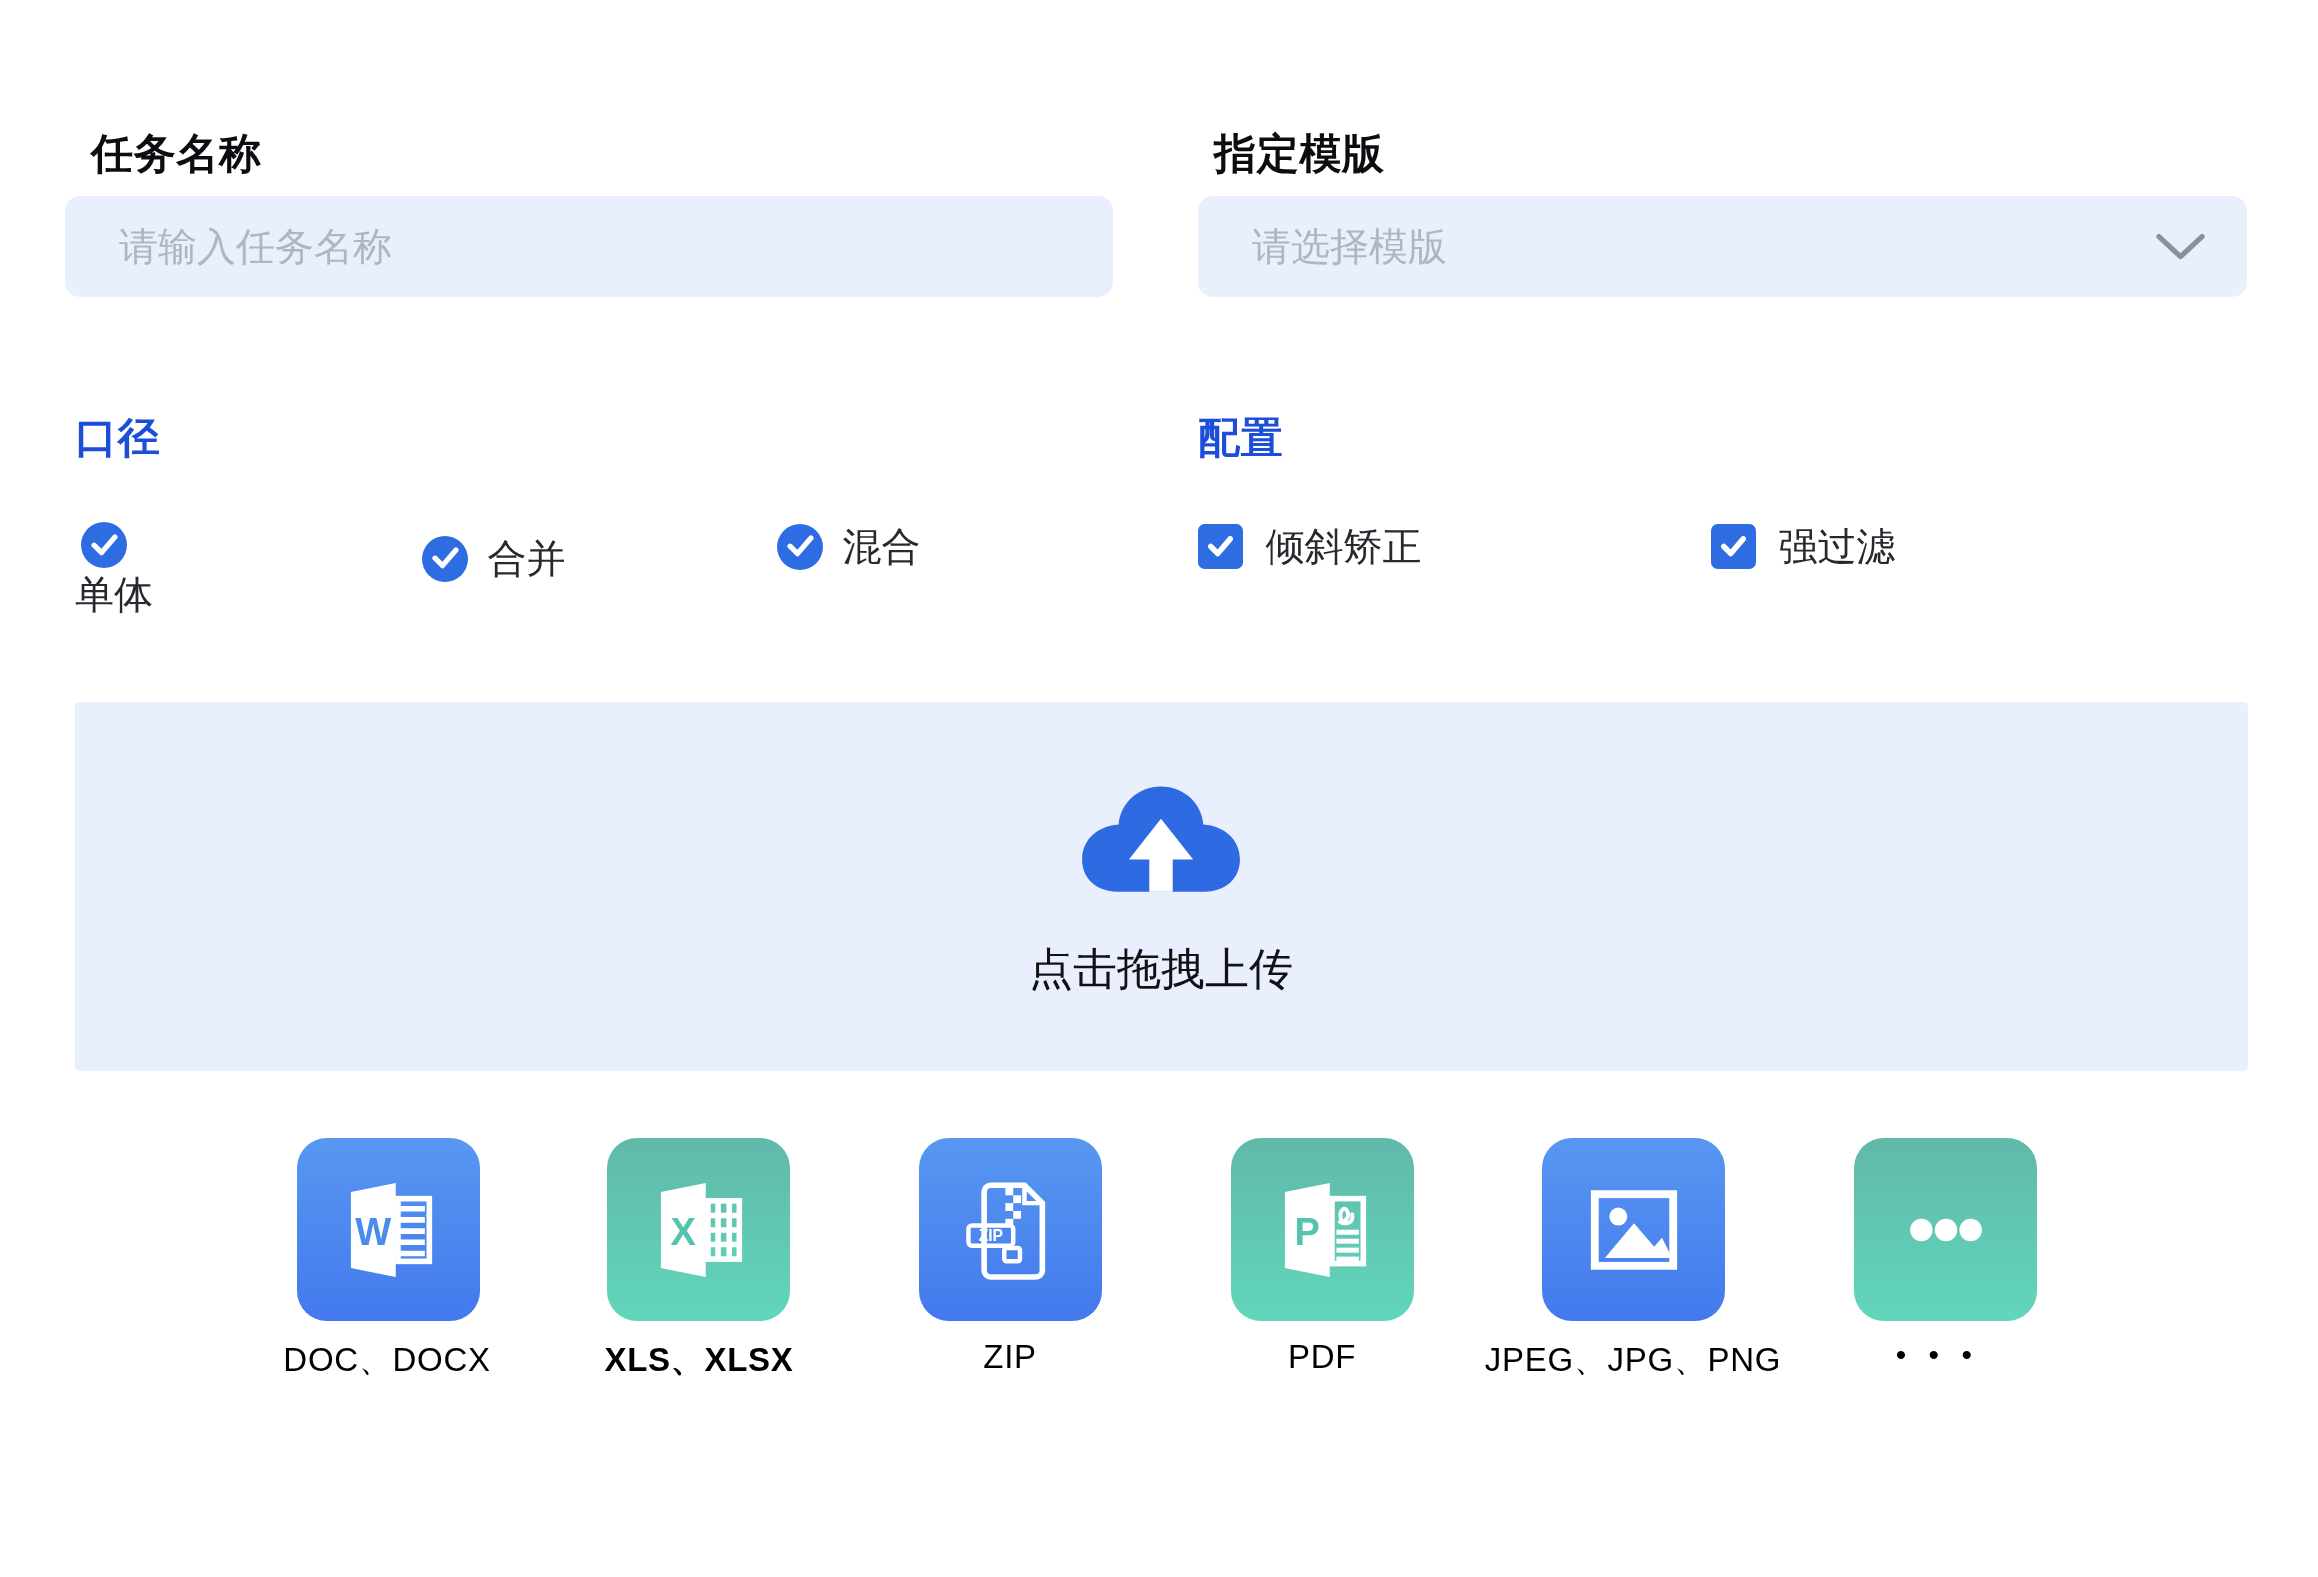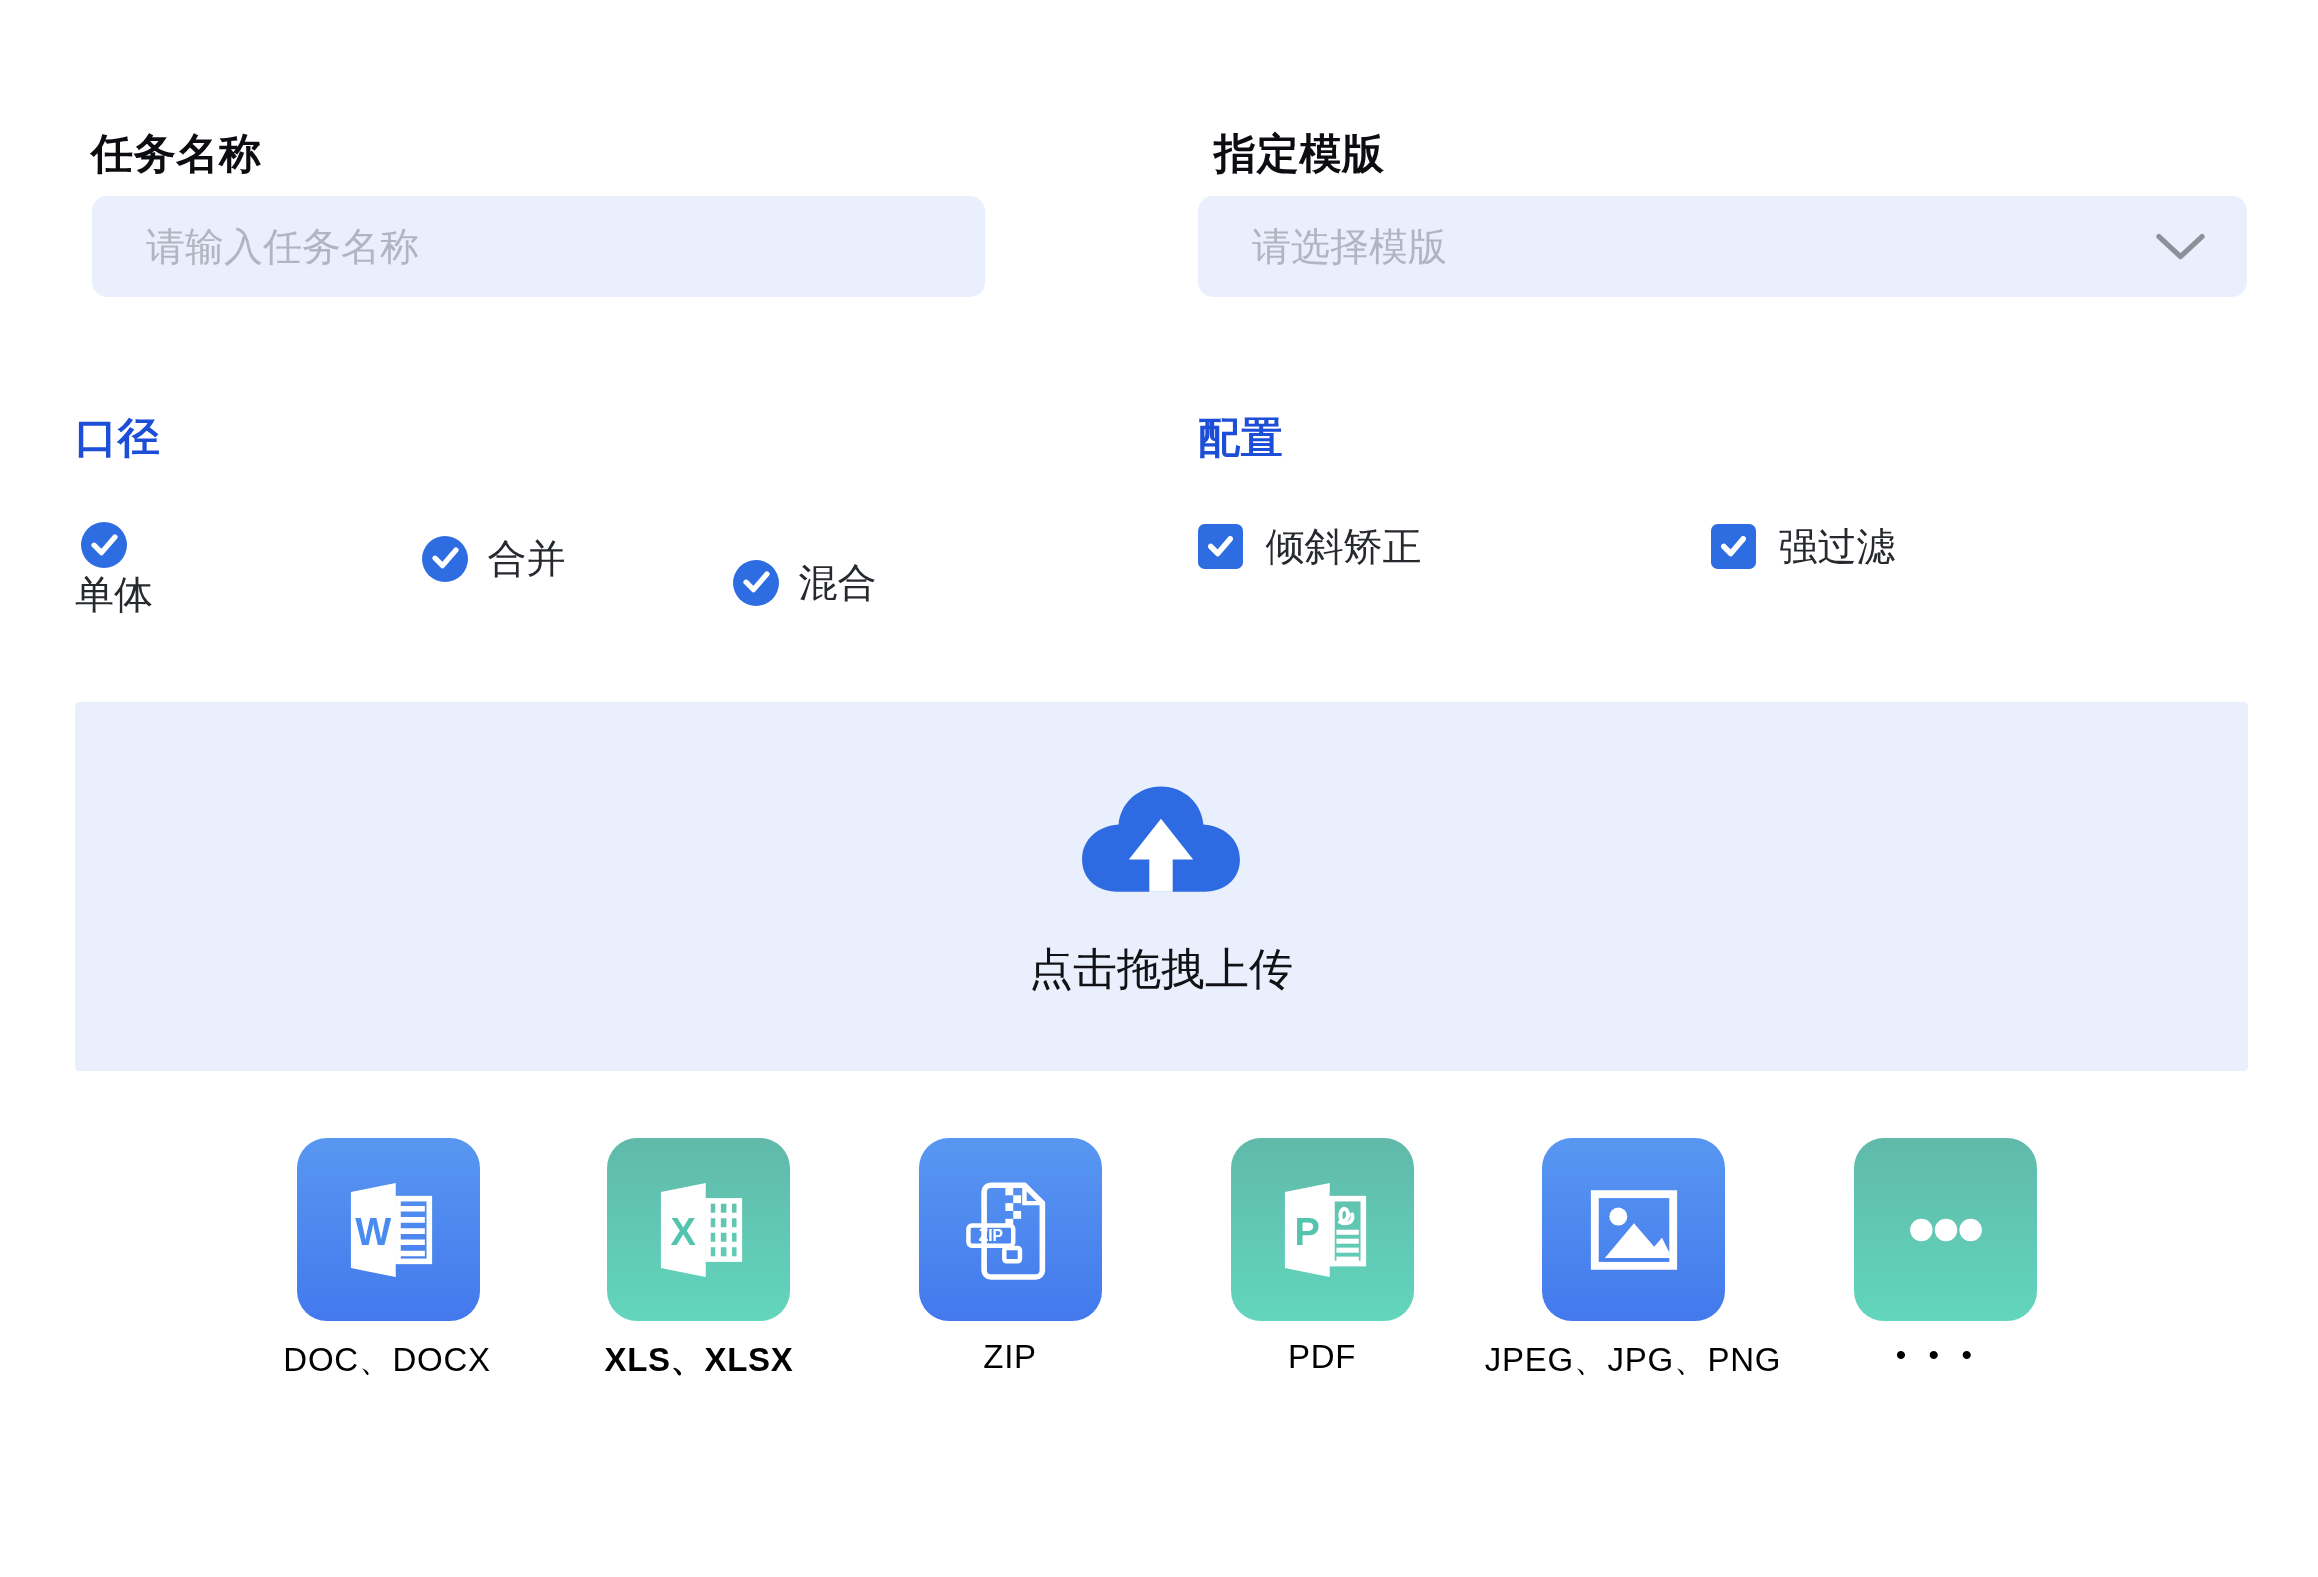--- a/index.html
+++ b/index.html
@@ -7,21 +7,21 @@
   .page { position:relative; width:2319px; height:1577px; background:#ffffff;
           font-family:"Liberation Sans","DejaVu Sans",sans-serif; color:#0d0f12; }
 
   .field-label { position:absolute; font-size:42px; font-weight:700; line-height:1.1; color:#0c0d10; letter-spacing:0.7px;margin-left:16px; }
 
   .text-input, .select-input {
     position:absolute; top:196px; height:101px; background:#e9effc; border:none;
     border-radius:15px; font-size:39px; color:#0d0f12; padding:0 54px;
     font-family:"Liberation Sans","DejaVu Sans",sans-serif;
   }
-  .text-input { left:92px; width:893px; }
+  .text-input { left:65px; width:1048px; }
   .text-input::placeholder { color:#b0b6c1; opacity:1; }
   .select-input { left:1198px; width:1049px; display:flex; align-items:center; cursor:pointer; }
   .placeholder-text { color:#b0b6c1; font-size:39px; }
   .chevron { position:absolute; right:42px; top:50%; transform:translateY(-50%); width:49px; height:27px; }
 
   .section-label { position:absolute; top:410px; font-size:42px; font-weight:700; color:#1d4ed8; letter-spacing:0.7px; }
 
   .option { position:absolute; top:522px; height:49px; display:flex; align-items:center; cursor:pointer; }
   .option .opt-label { font-size:39px; color:#26292e; white-space:nowrap; }
   .check-circle { width:46px; height:46px; border-radius:50%; background:#2e6ce2; margin-right:19.4px; flex:0 0 auto;
@@ -79,21 +79,21 @@
     <span class="opt-label">单体</span>
   </div>
   <div class="option" style="left:422px;margin-top:12px;">
     <span class="check-circle">
       <svg width="27" height="22.4" viewBox="0 0 36 30">
           <path d="M4 15 L14 25 L32 4" fill="none" stroke="#ffffff" stroke-width="7" stroke-linecap="round" stroke-linejoin="round"></path>
         </svg>
     </span>
     <span class="opt-label">合并</span>
   </div>
-  <div class="option" style="left:733px;margin-top:36px;">
+  <div class="option" style="left:777px;">
     <span class="check-circle">
       <svg width="27" height="22.4" viewBox="0 0 36 30">
           <path d="M4 15 L14 25 L32 4" fill="none" stroke="#ffffff" stroke-width="7" stroke-linecap="round" stroke-linejoin="round"></path>
         </svg>
     </span>
     <span class="opt-label">混合</span>
   </div>
 
   <div class="option" style="left:1198px;">
     <span class="check-square">

